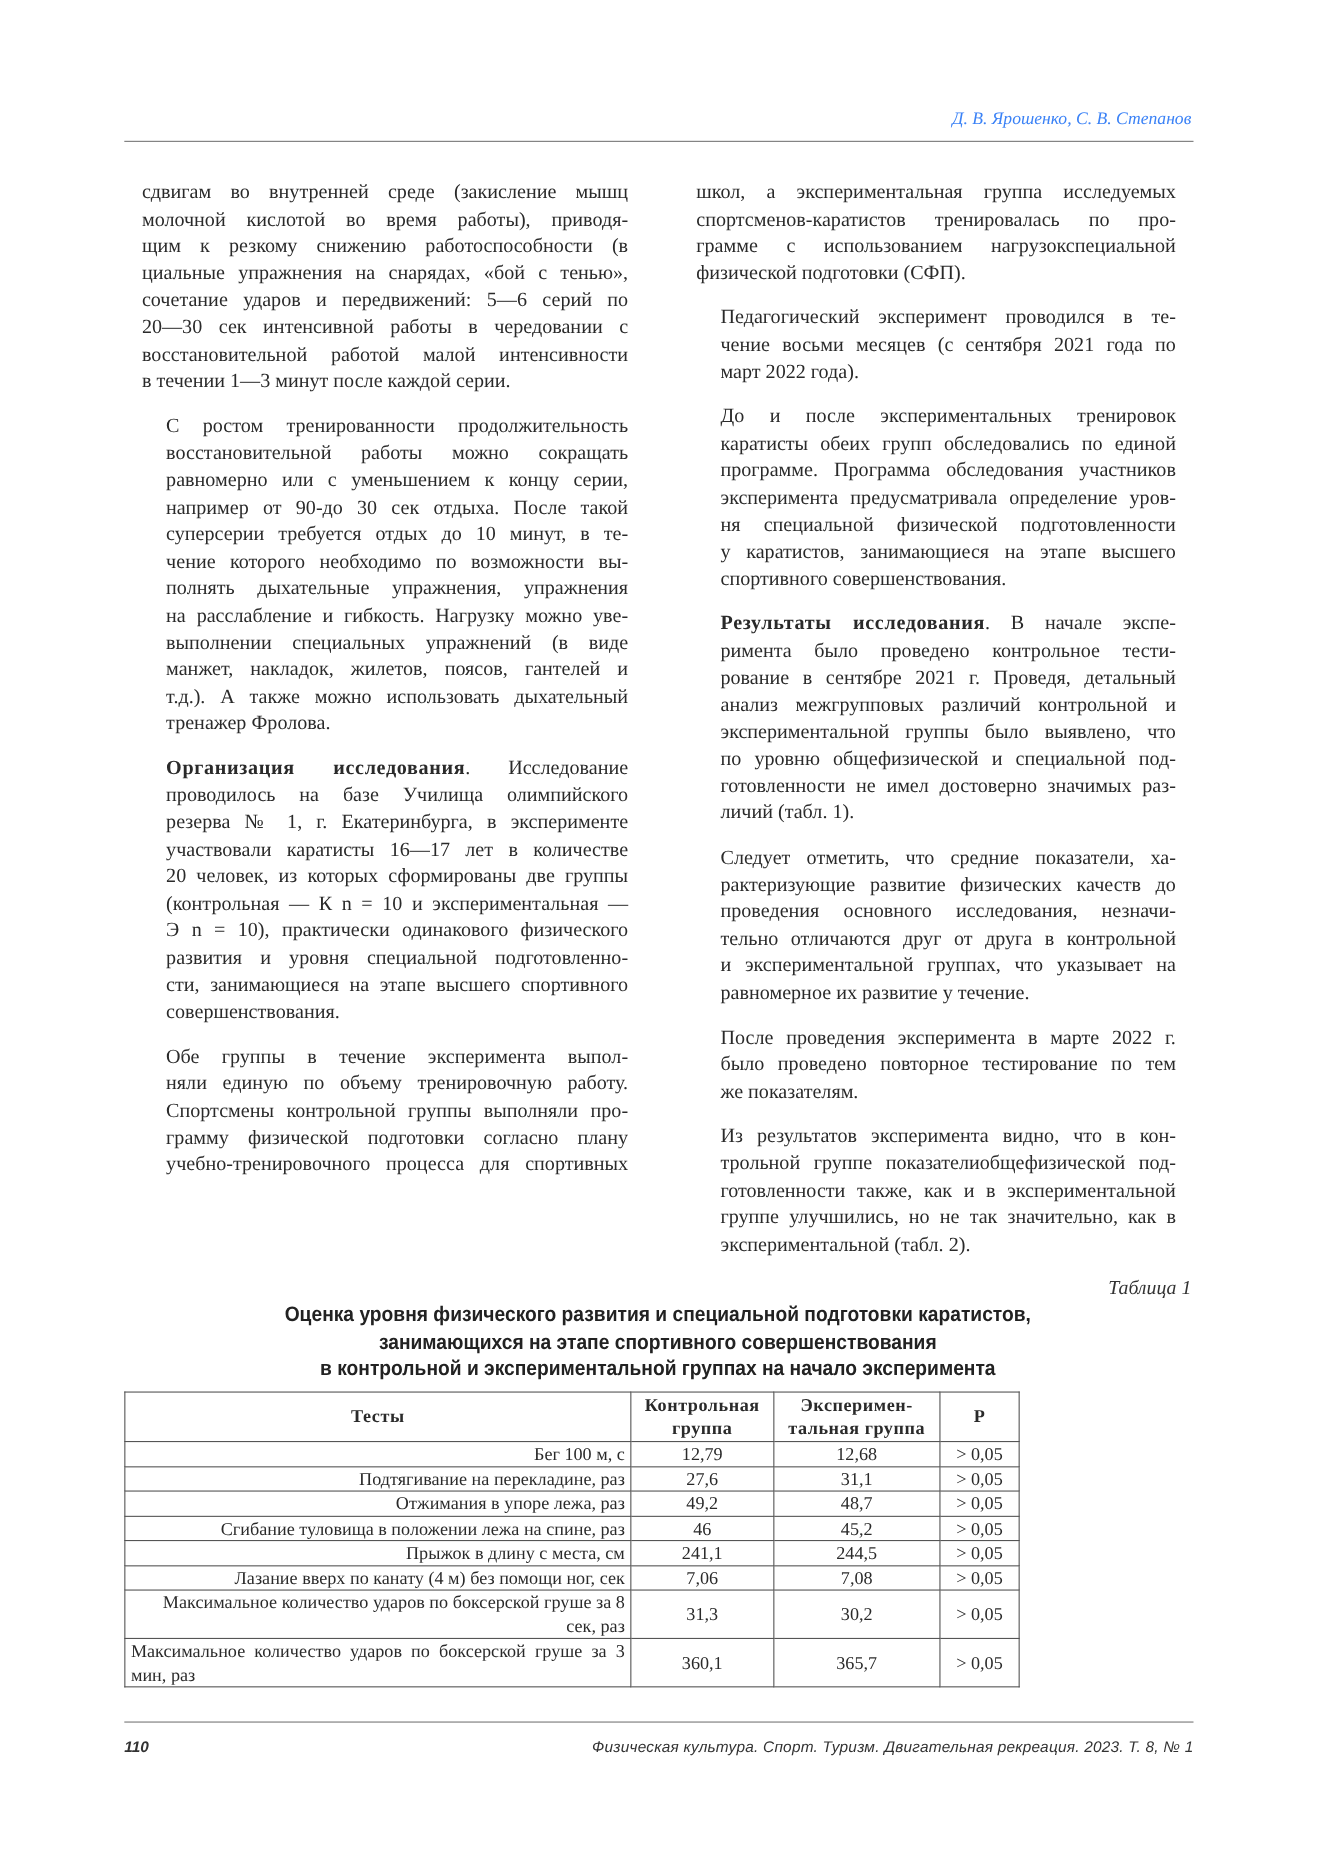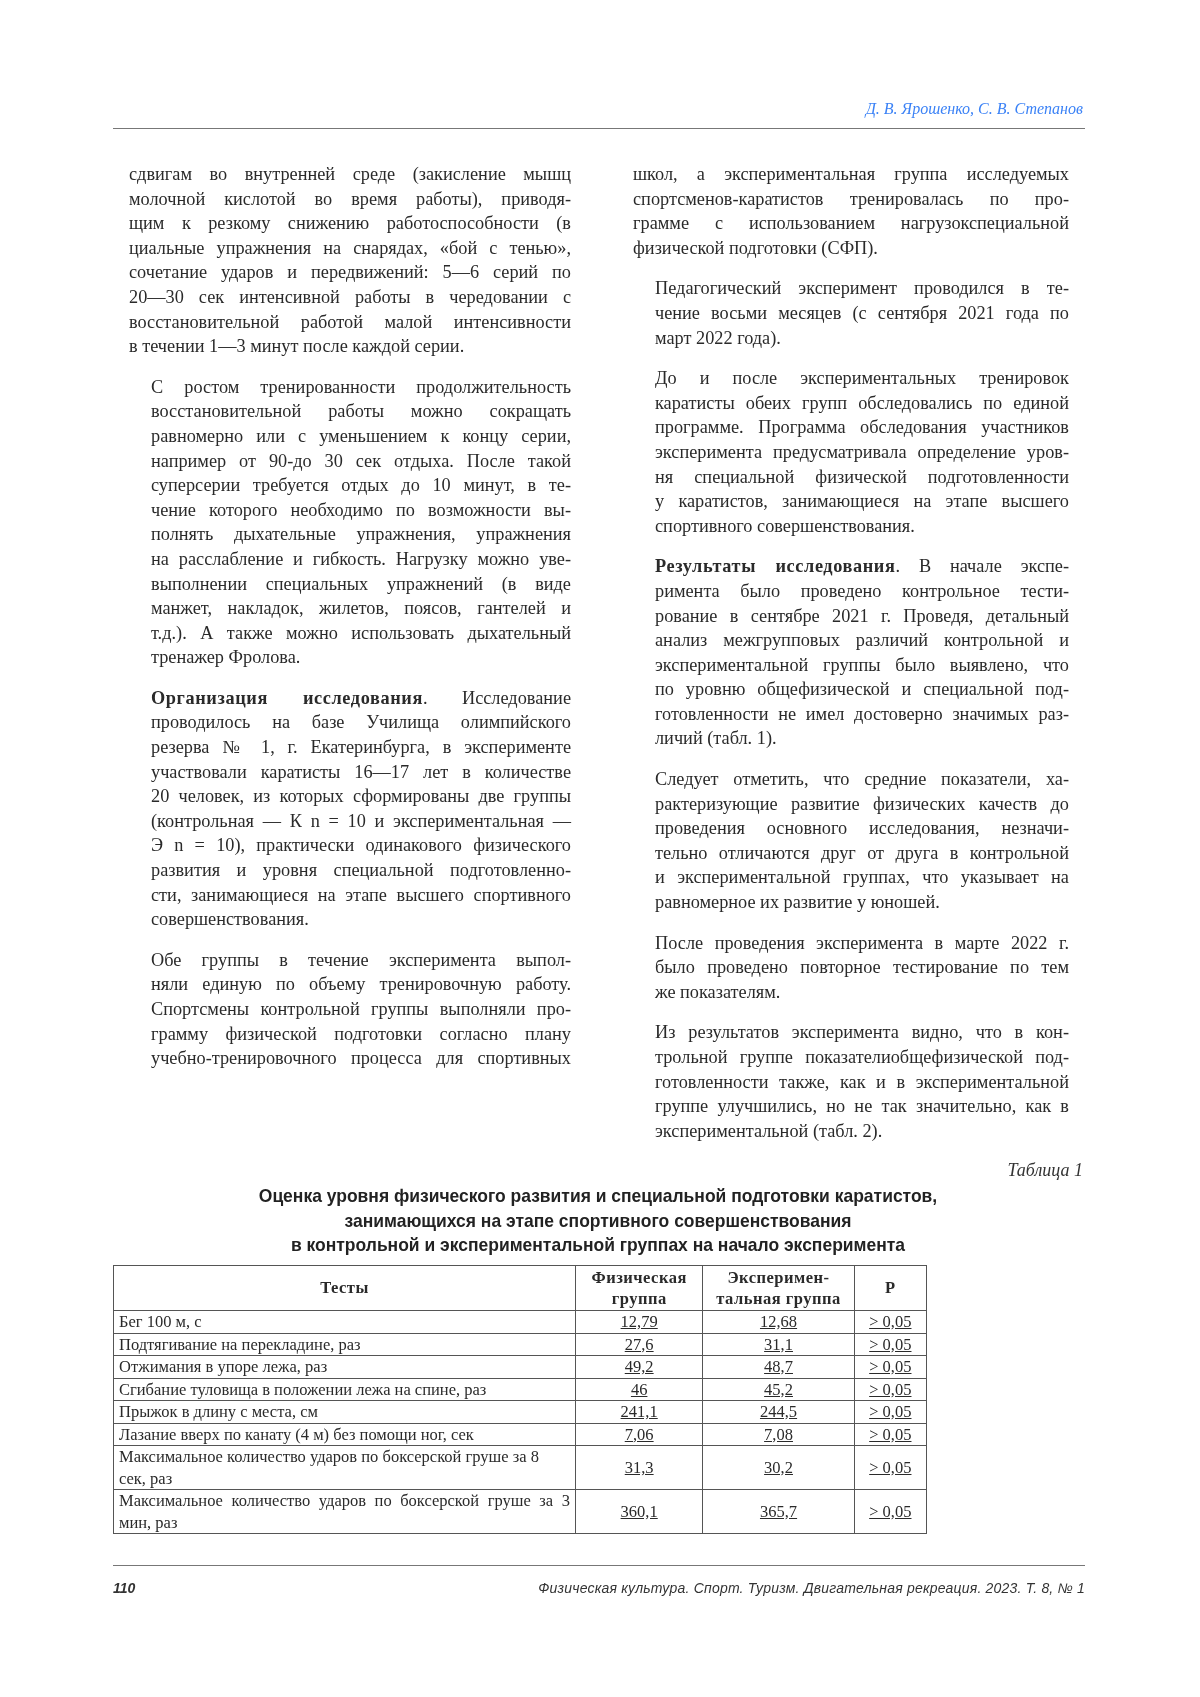--- a/index.html
+++ b/index.html
@@ -43,22 +43,22 @@
     .table-title span { display: block; }
 
     table.data {
       position: absolute; left: 113px; top: 1265px; width: 814px;
       border-collapse: collapse; font-size: 16.5px; color: #2a2a2a;
     }
     table.data th, table.data td {
       border: 1.5px solid #555; padding: 0 5px; line-height: 21.5px;
     }
     table.data th { font-weight: bold; text-align: center; height: 44px; letter-spacing: 0.5px; }
-    table.data td.num { text-align: center; text-decoration: underline; }
-    table.data td.test { text-align: left; }
+    table.data td.num { text-align: center; }
+    table.data td.test { text-align: right; }
     table.data td.test.wrap { text-align: justify; margin-top: 40px; }
     col.c1 { width: 587px; }
     col.c2 { width: 135px; }
     col.c3 { width: 165px; }
     col.c4 { width: 84px; }
 
     .foot-rule {
       position: absolute; left: 113px; top: 1565px; width: 972px; height: 0;
       border-top: 1.5px solid #777;
     }
@@ -156,21 +156,21 @@
     <span class="line">по уровню общефизической и специальной под-</span>
     <span class="line">готовленности не имел достоверно значимых раз-</span>
     <span class="line last">личий (табл. 1).</span>
   </p>
   <p>
     <span class="line">Следует отметить, что средние показатели, ха-</span>
     <span class="line">рактеризующие развитие физических качеств до</span>
     <span class="line">проведения основного исследования, незначи-</span>
     <span class="line">тельно отличаются друг от друга в контрольной</span>
     <span class="line">и экспериментальной группах, что указывает на</span>
-    <span class="line last">равномерное их развитие у юношей.</span>
+    <span class="line last">равномерное их развитие у течение.</span>
   </p>
   <p>
     <span class="line">После проведения эксперимента в марте 2022 г.</span>
     <span class="line">было проведено повторное тестирование по тем</span>
     <span class="line last">же показателям.</span>
   </p>
   <p>
     <span class="line">Из результатов эксперимента видно, что в кон-</span>
     <span class="line">трольной группе показателиобщефизической под-</span>
     <span class="line">готовленности также, как и в экспериментальной</span>
@@ -189,21 +189,21 @@
 <table class="data">
   <colgroup>
       <col class="c1">
       <col class="c2">
       <col class="c3">
       <col class="c4">
     </colgroup>
   <thead>
     <tr>
       <th>Тесты</th>
-      <th><span>Физическая</span><br><span>группа</span></th>
+      <th><span>Контрольная</span><br><span>группа</span></th>
       <th><span>Эксперимен-</span><br><span>тальная группа</span></th>
       <th>P</th>
     </tr>
   </thead>
   <tbody>
     <tr>
       <td class="test">Бег 100 м, с</td>
       <td class="num">12,79</td>
       <td class="num">12,68</td>
       <td class="num">&gt; 0,05</td>

